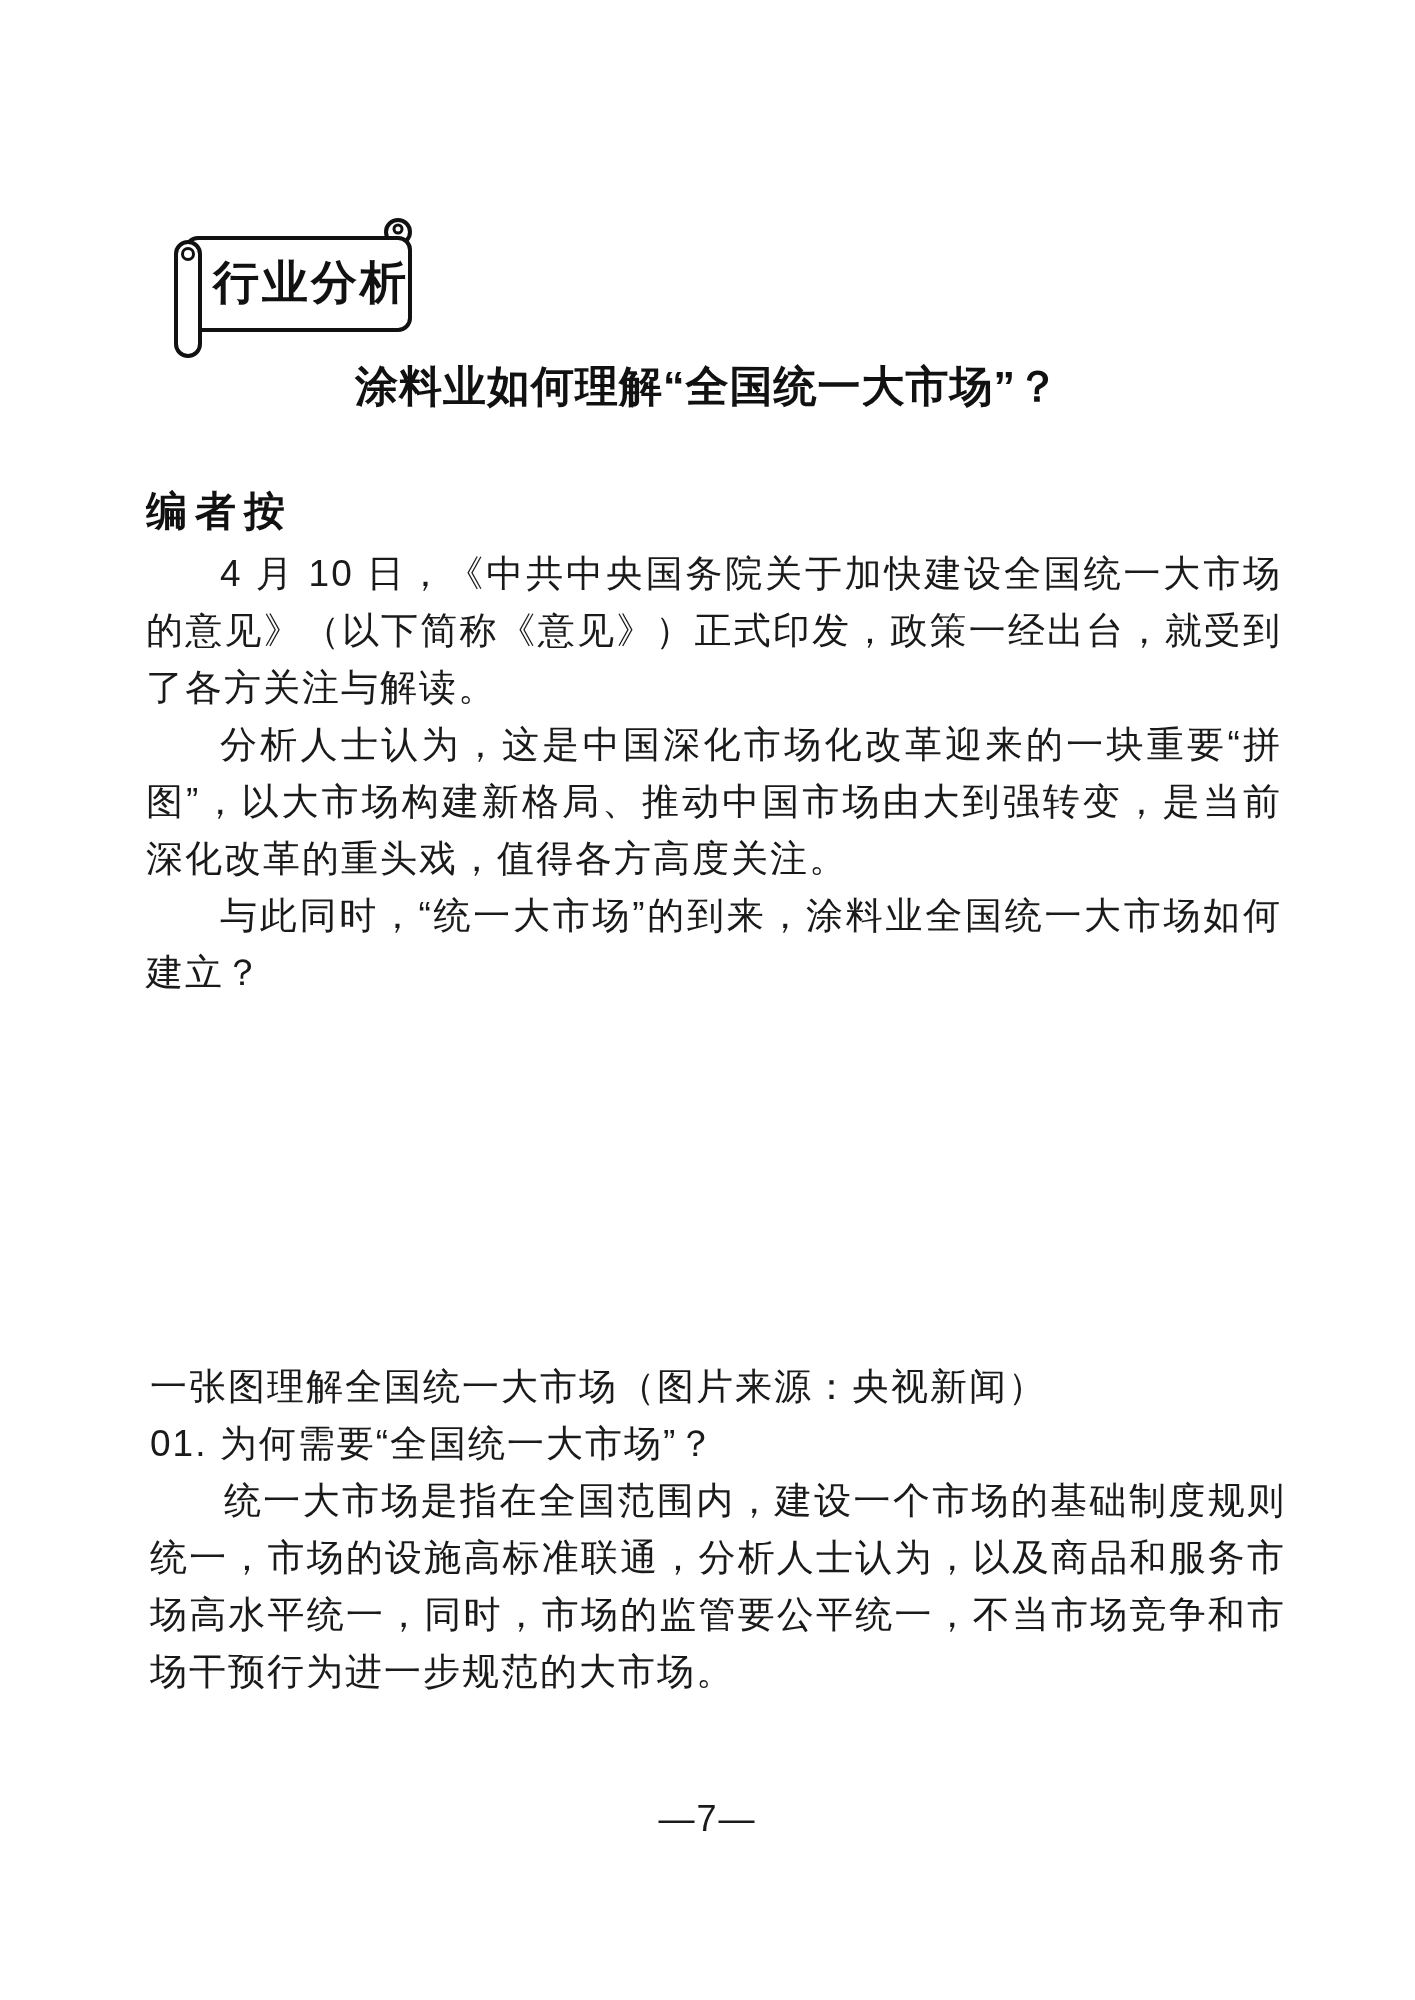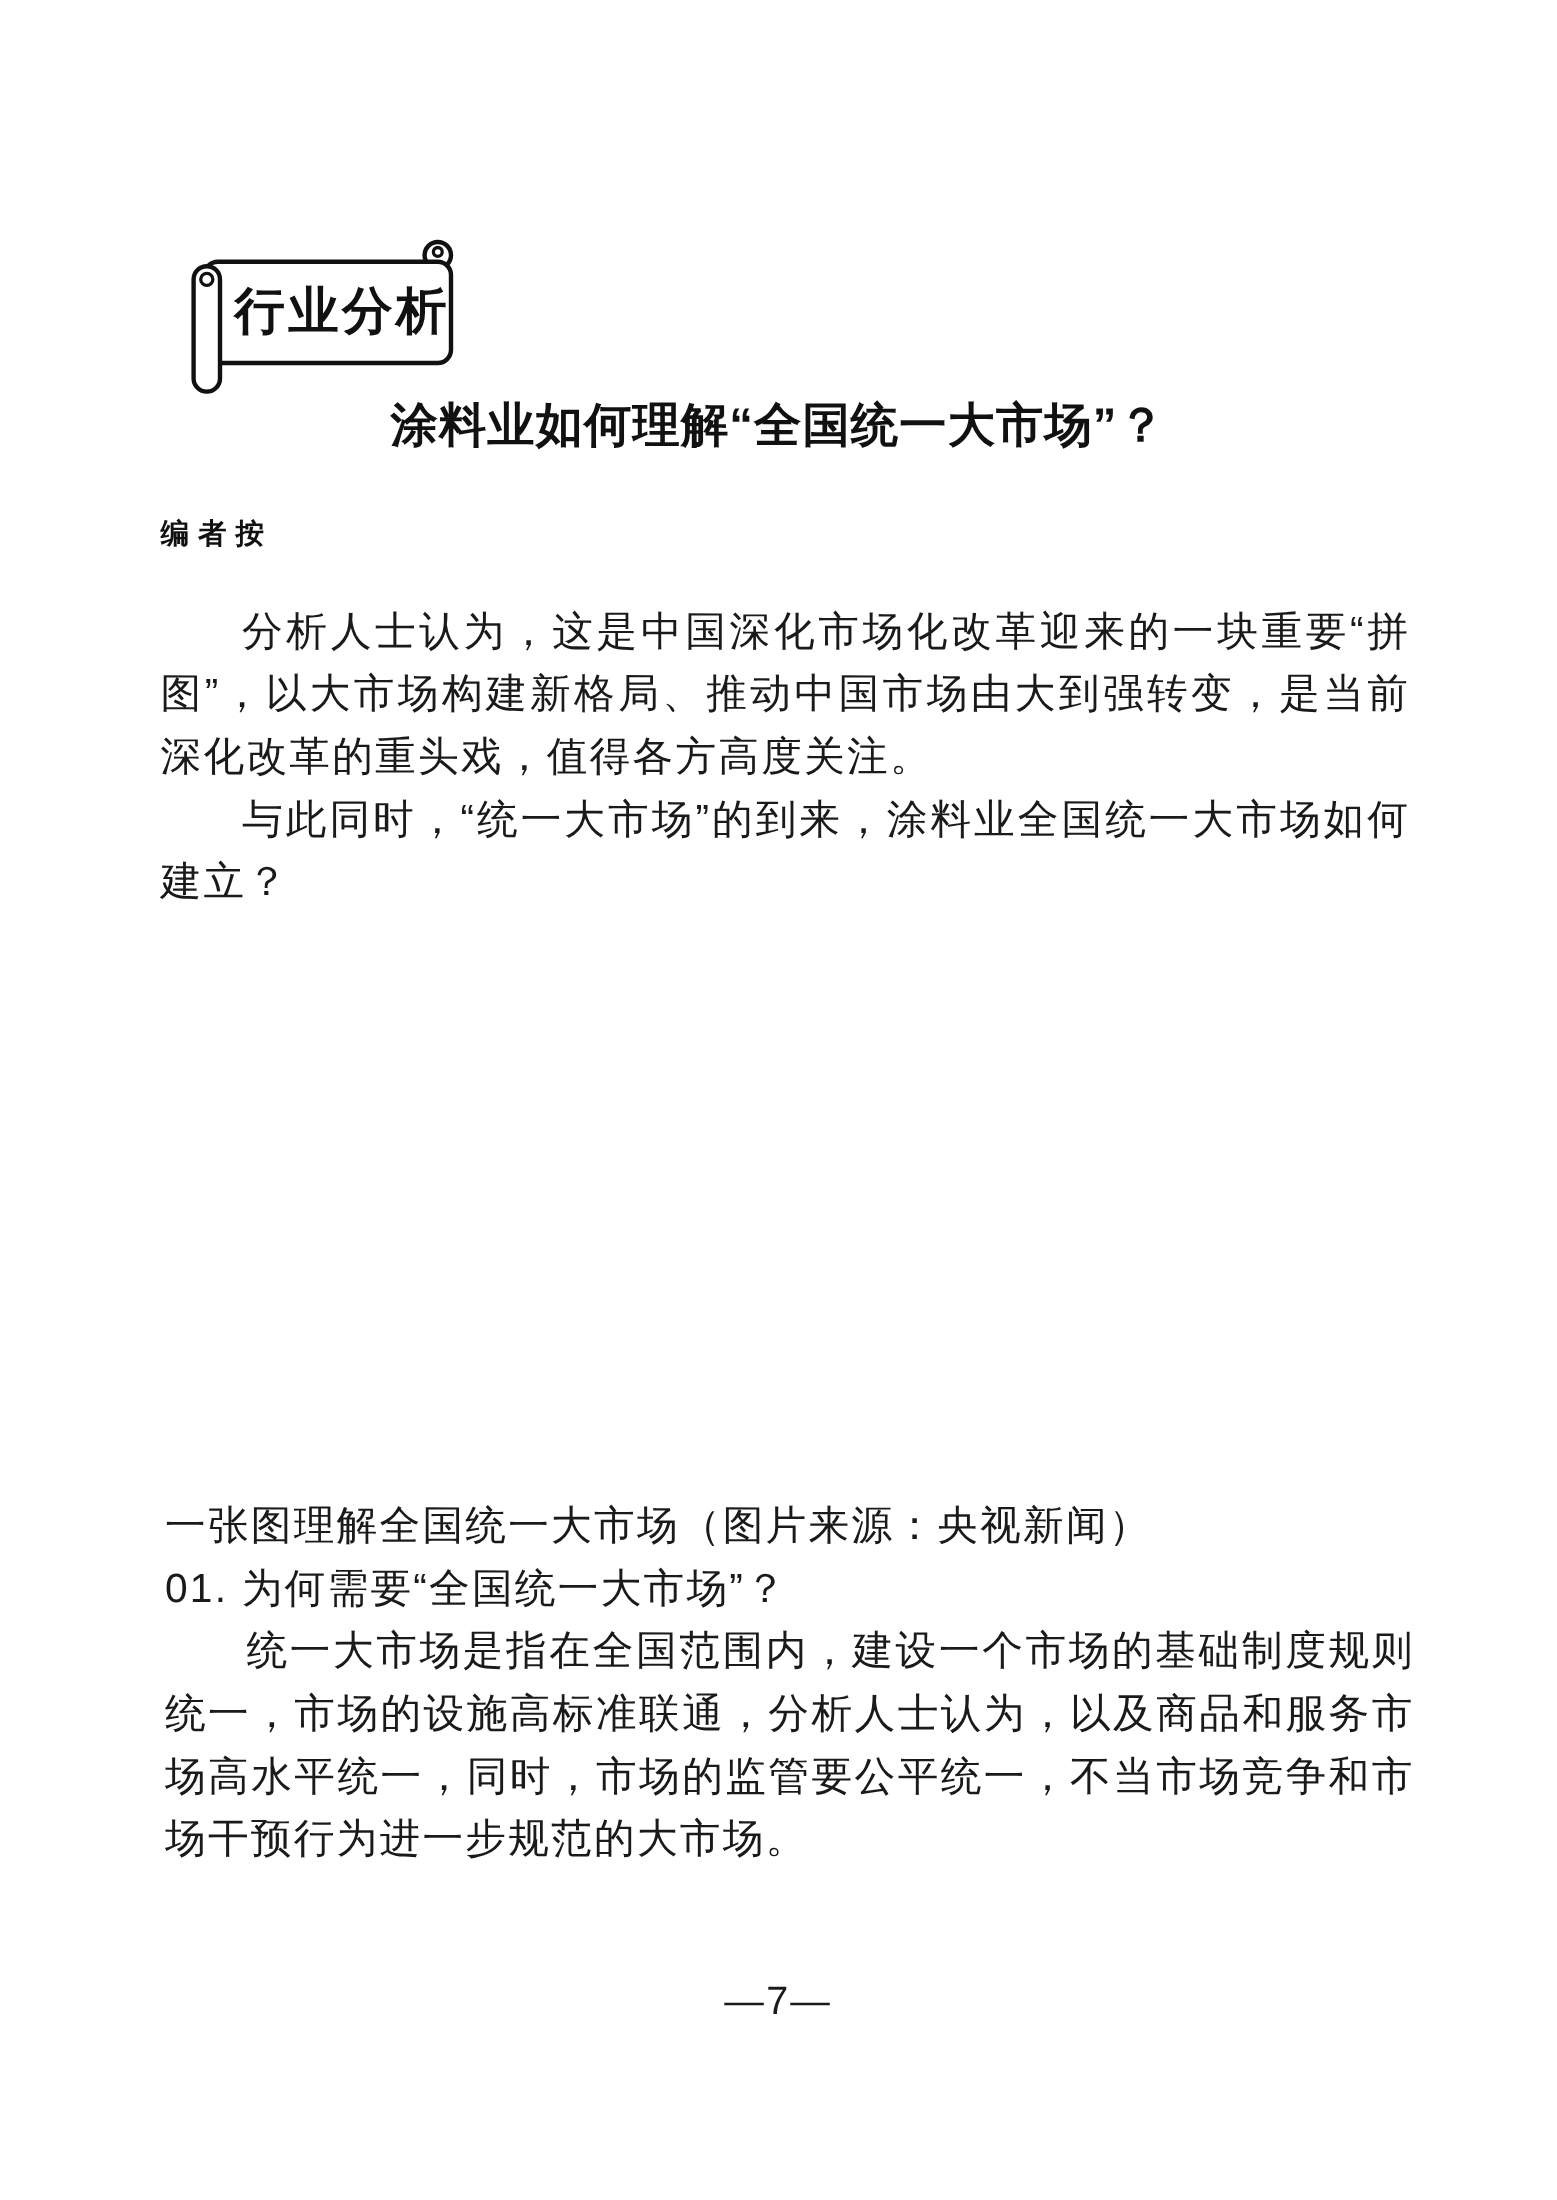--- a/index.html
+++ b/index.html
@@ -50,23 +50,23 @@
     font-weight: 700;
     letter-spacing: 1px;
     color: #111;
     white-space: nowrap;
   }
 
   
   .editor-heading {
     position: absolute;
     left: 146px;
-    top: 468px;
+    top: 484px;
     margin: 0;
-    font-size: 26px;
+    font-size: 41px;
     font-weight: 700;
     letter-spacing: 8px;
     color: #111;
   }
 
   
   .body-block {
     position: absolute;
     left: 146px;
     top: 545px;
@@ -119,20 +119,21 @@
       <circle cx="16" cy="38" r="5.5" fill="#ffffff" stroke="#111" stroke-width="3"></circle>
     </svg>
     <div class="banner-label">行业分析</div>
   </div>
 
   <h1 class="title">涂料业如何理解“全国统一大市场”？</h1>
 
   <h2 class="editor-heading">编者按</h2>
 
   <div class="body-block">
+    <p>4 月 10 日，《中共中央国务院关于加快建设全国统一大市场的意见》（以下简称《意见》）正式印发，政策一经出台，就受到了各方关注与解读。</p>
     <p>分析人士认为，这是中国深化市场化改革迎来的一块重要“拼图”，以大市场构建新格局、推动中国市场由大到强转变，是当前深化改革的重头戏，值得各方高度关注。</p>
     <p>与此同时，“统一大市场”的到来，涂料业全国统一大市场如何建立？</p>
   </div>
 
   <div class="lower-block">
     <p class="no-indent">一张图理解全国统一大市场（图片来源：央视新闻）</p>
     <p class="no-indent">01. 为何需要“全国统一大市场”？</p>
     <p>统一大市场是指在全国范围内，建设一个市场的基础制度规则统一，市场的设施高标准联通，分析人士认为，以及商品和服务市场高水平统一，同时，市场的监管要公平统一，不当市场竞争和市场干预行为进一步规范的大市场。</p>
   </div>
 

